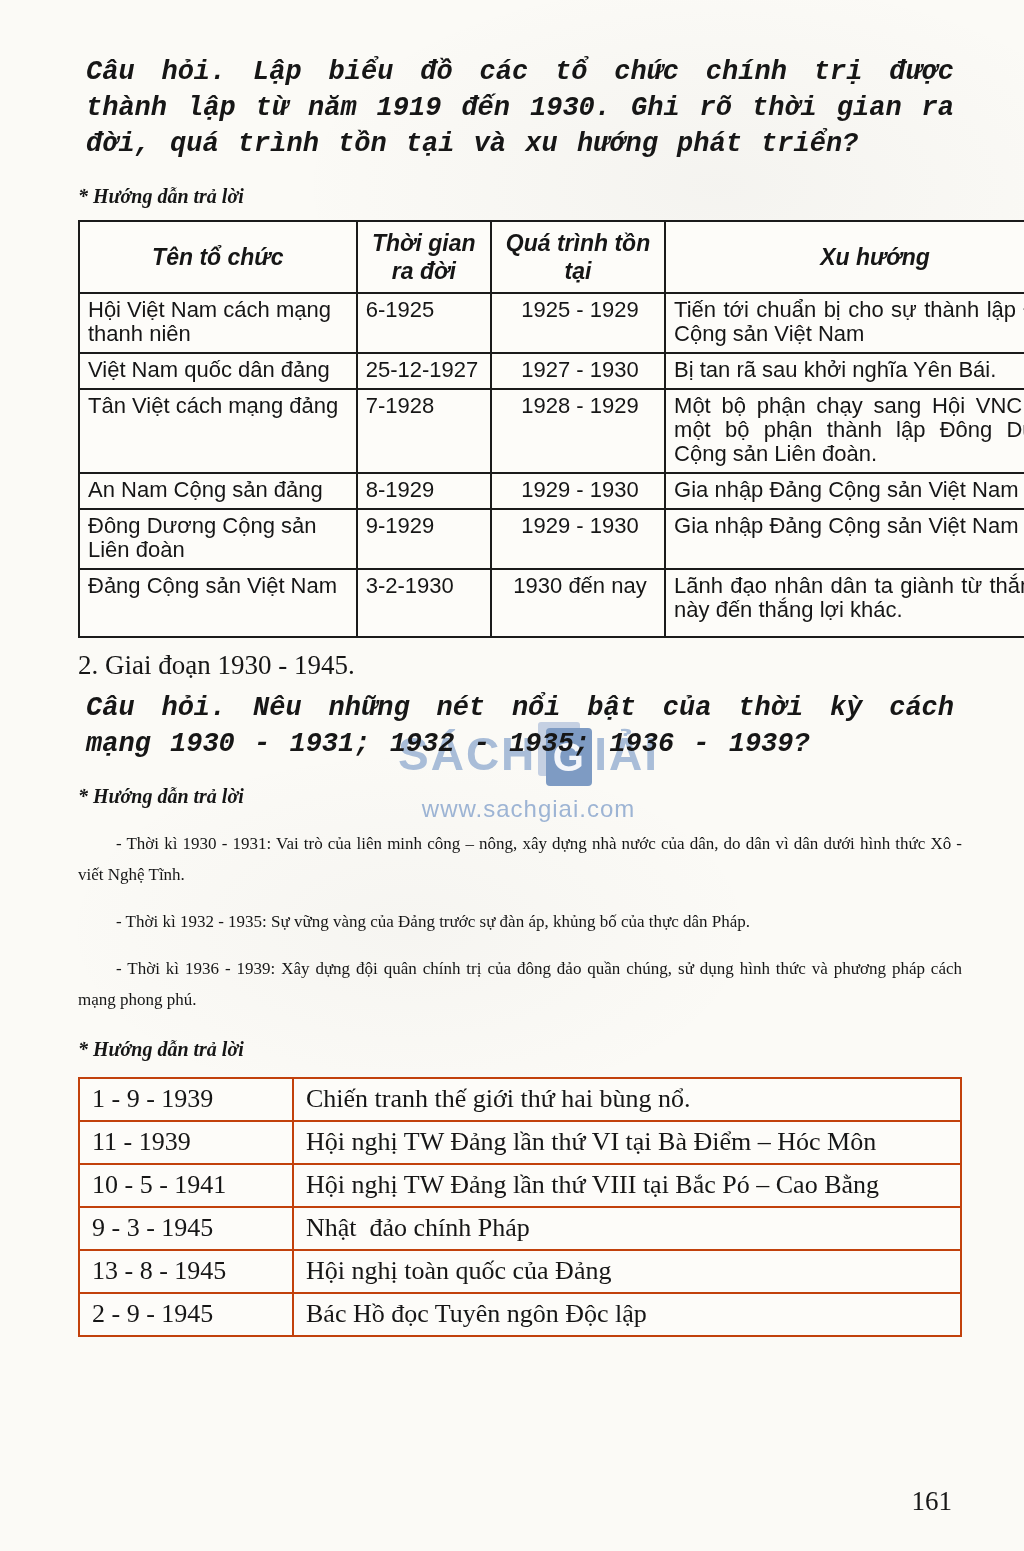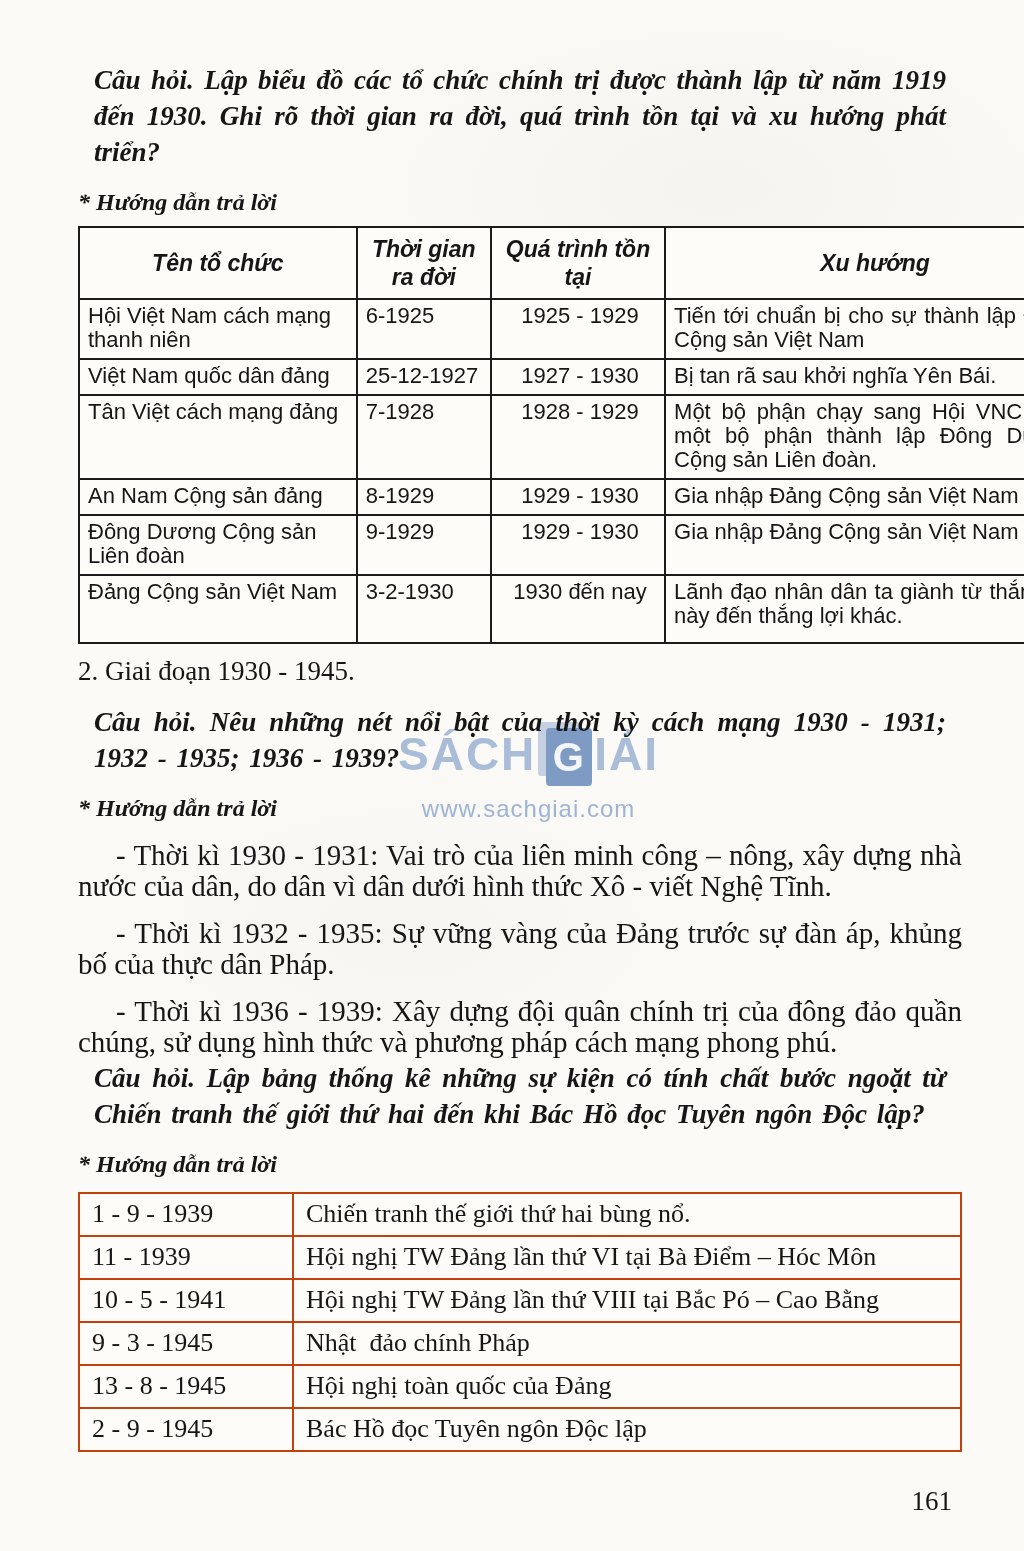--- a/index.html
+++ b/index.html
@@ -12,33 +12,33 @@
       radial-gradient(ellipse 600px 300px at 70% 12%, rgba(120,120,120,0.05), transparent 70%),
       radial-gradient(ellipse 500px 260px at 40% 60%, rgba(120,120,120,0.04), transparent 70%);
     color:#161616;
     font-family:"Liberation Serif", serif;
     overflow:hidden;
   }
   .content{position:absolute;left:78px;top:46px;width:884px;z-index:1;}
   .q{
     font-weight:bold;font-style:italic;
     font-size:27px;line-height:36px;
-    text-align:justify;margin:16px;word-spacing:3px;
+    text-align:justify;margin:8px;word-spacing:3px;font-family:Liberation Mono, monospace;
   }
   .guide{
     font-weight:bold;font-style:italic;
-    font-size:24px;line-height:32px;
-    margin:9px 0 8px 0;
+    font-size:20px;line-height:32px;
+    margin:18px 0 8px 0;
   }
   .heading{
     font-weight:normal;font-size:27px;line-height:34px;
     margin:10px 0 0 0;
   }
   .ans{
-    font-size:29px;line-height:31px;
+    font-size:17px;line-height:31px;
     text-align:justify;text-indent:38px;
     margin:16px 0 2px 0;
   }
   
   table.t1{
     width:1008px;border-collapse:collapse;
     font-family:"Liberation Sans", sans-serif;
     font-size:22px;
     margin-top:5px;
     background:#fdfcf9;
@@ -186,21 +186,20 @@
     </table>
 
     <p class="heading">2. Giai đoạn 1930 - 1945.</p>
     <p class="q">Câu hỏi. Nêu những nét nổi bật của thời kỳ cách mạng 1930 - 1931; 1932 - 1935; 1936 - 1939?</p>
     <p class="guide">* Hướng dẫn trả lời</p>
 
     <p class="ans">- Thời kì 1930 - 1931: Vai trò của liên minh công – nông, xây dựng nhà nước của dân, do dân vì dân dưới hình thức Xô - viết Nghệ Tĩnh.</p>
     <p class="ans">- Thời kì 1932 - 1935: Sự vững vàng của Đảng trước sự đàn áp, khủng bố của thực dân Pháp.</p>
     <p class="ans">- Thời kì 1936 - 1939: Xây dựng đội quân chính trị của đông đảo quần chúng, sử dụng hình thức và phương pháp cách mạng phong phú.</p>
 
-    <p class="q" style="margin-top:2px">Câu hỏi. Lập bảng thống kê những sự kiện có tính chất bước ngoặt từ Chiến tranh thế giới thứ hai đến khi Bác Hồ đọc Tuyên ngôn Độc lập?</p>
     <p class="guide">* Hướng dẫn trả lời</p>
 
     <table class="t2">
       <tbody>
           <tr>
             <td class="c0">1 - 9 - 1939</td>
             <td class="c1">Chiến tranh thế giới thứ hai bùng nổ.</td>
           </tr>
           <tr>
             <td class="c0">11 - 1939</td>

